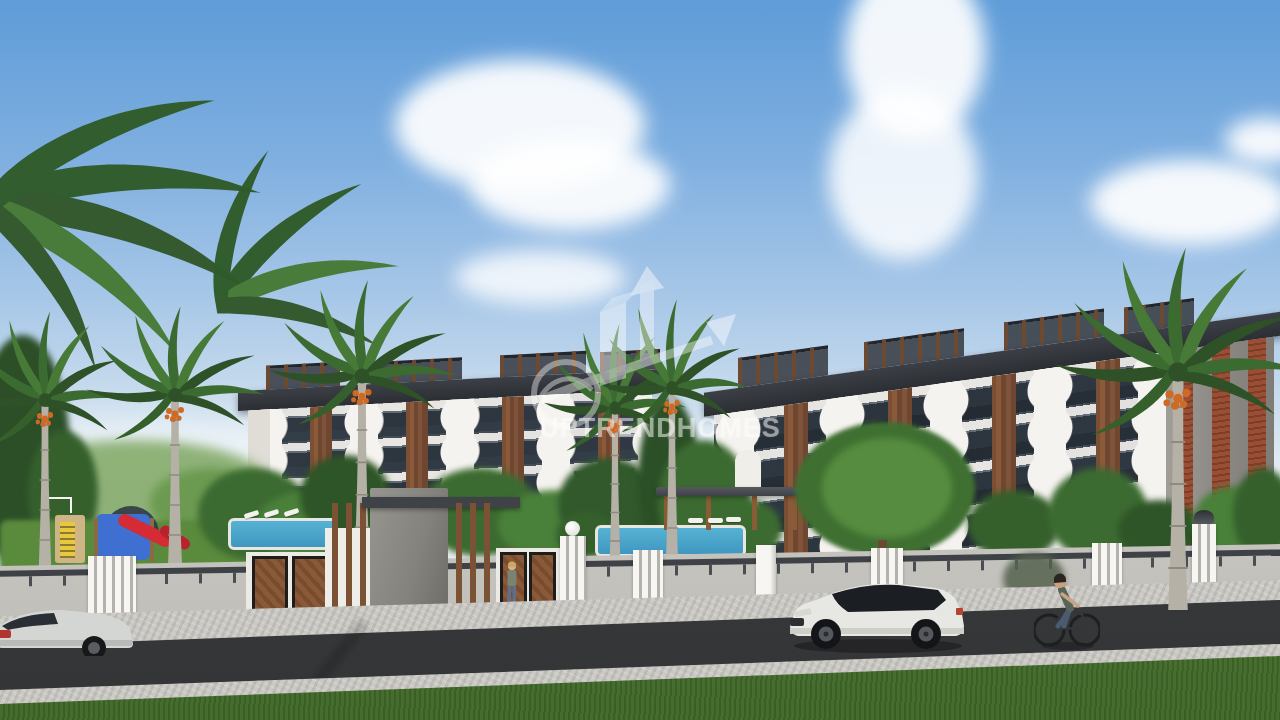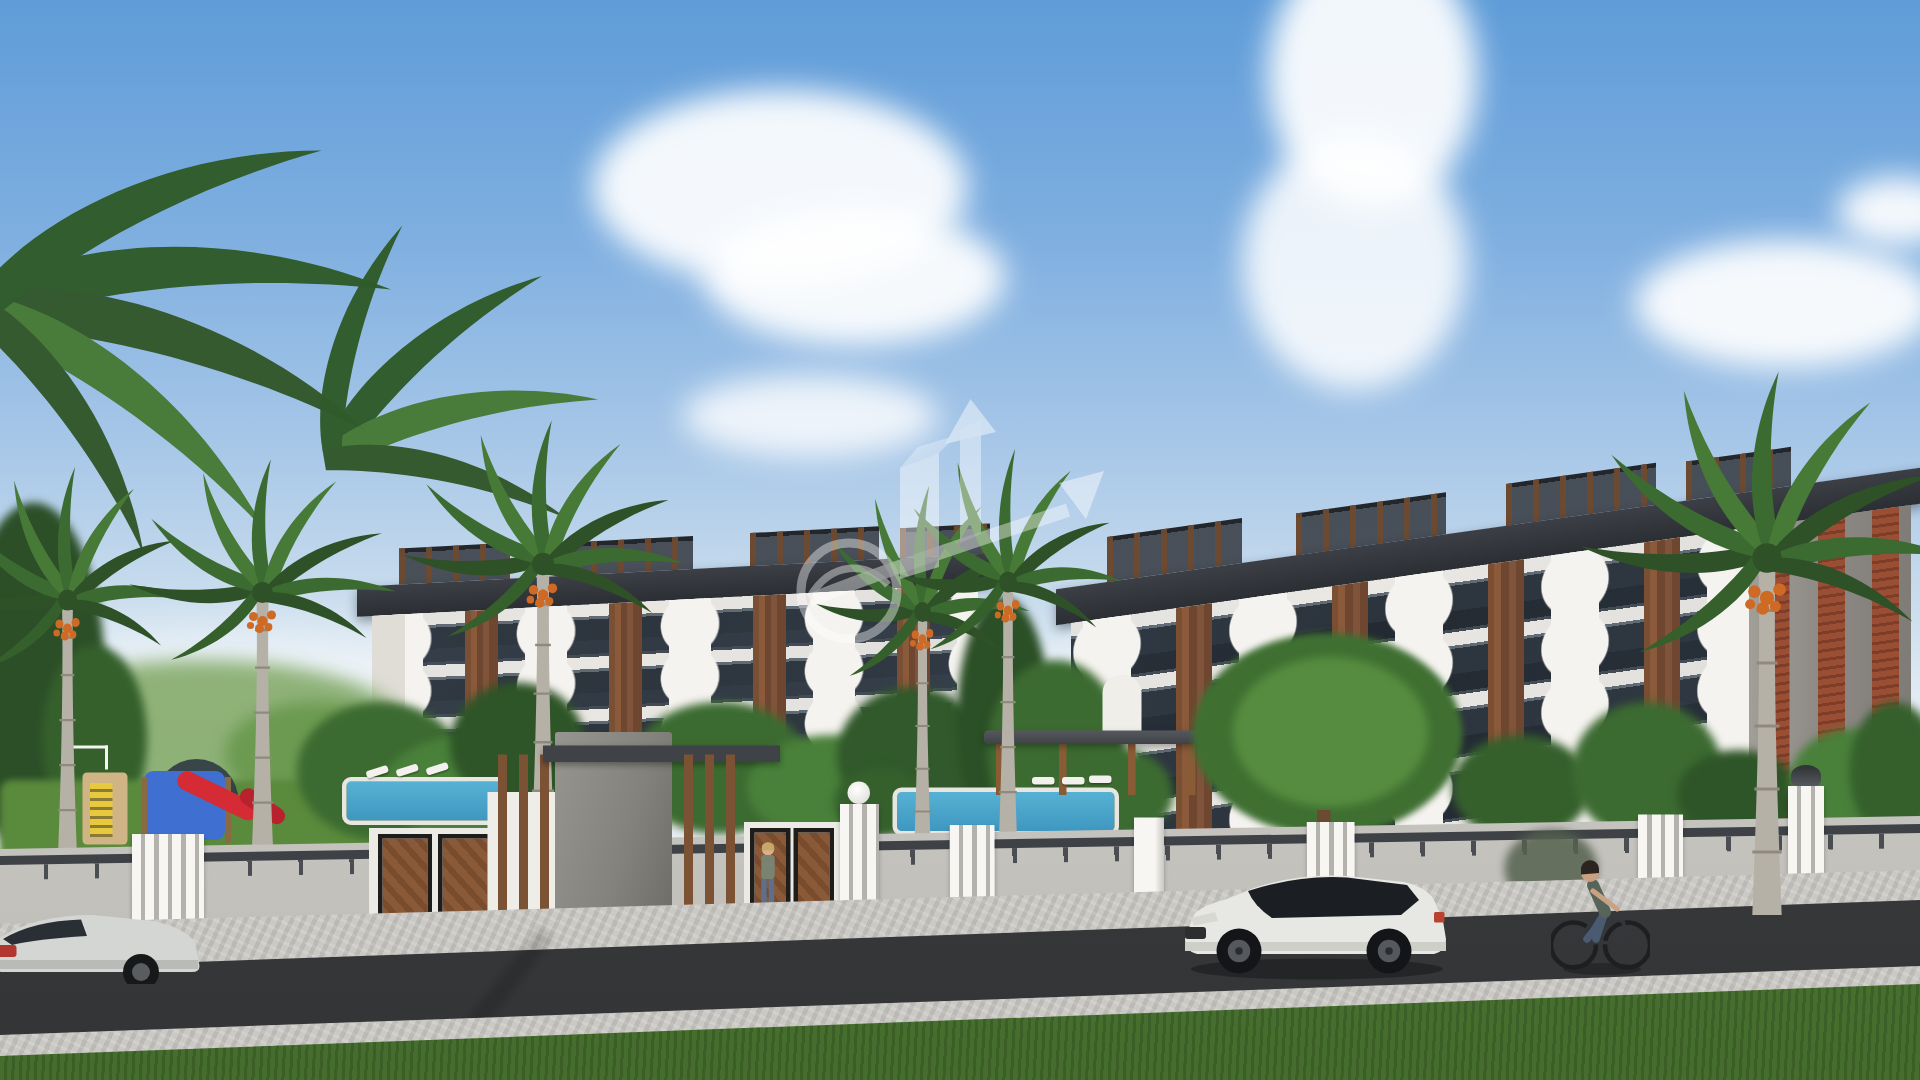--- a/index.html
+++ b/index.html
@@ -273,14 +273,15 @@
       <path d="M80,52 L106,42 L106,118 L80,126 Z" opacity=".85"></path>
       <path d="M80,52 L92,38 L118,30 L106,42 Z" opacity=".6"></path>
       <path d="M120,26 L134,20 L134,96 L120,102 Z" opacity=".8"></path>
       <path d="M110,36 L127,6 L144,28 Z" opacity=".9"></path>
       <path d="M186,62 L216,54 L204,86 Z" opacity=".9"></path>
     </g>
     <path d="M20,140 C70,120 120,104 192,80" stroke="#fff" stroke-width="9" fill="none" opacity=".8"></path>
     <circle cx="46" cy="134" r="32" stroke="#fff" stroke-width="6" fill="none" opacity=".8"></circle>
     <path d="M20,138 C34,114 58,114 72,130" stroke="#fff" stroke-width="5" fill="none" opacity=".8"></path>
   </svg>
+  <div class="wm-text">UPTRENDHOMES</div>
 
 </div>
 
 </body></html>

